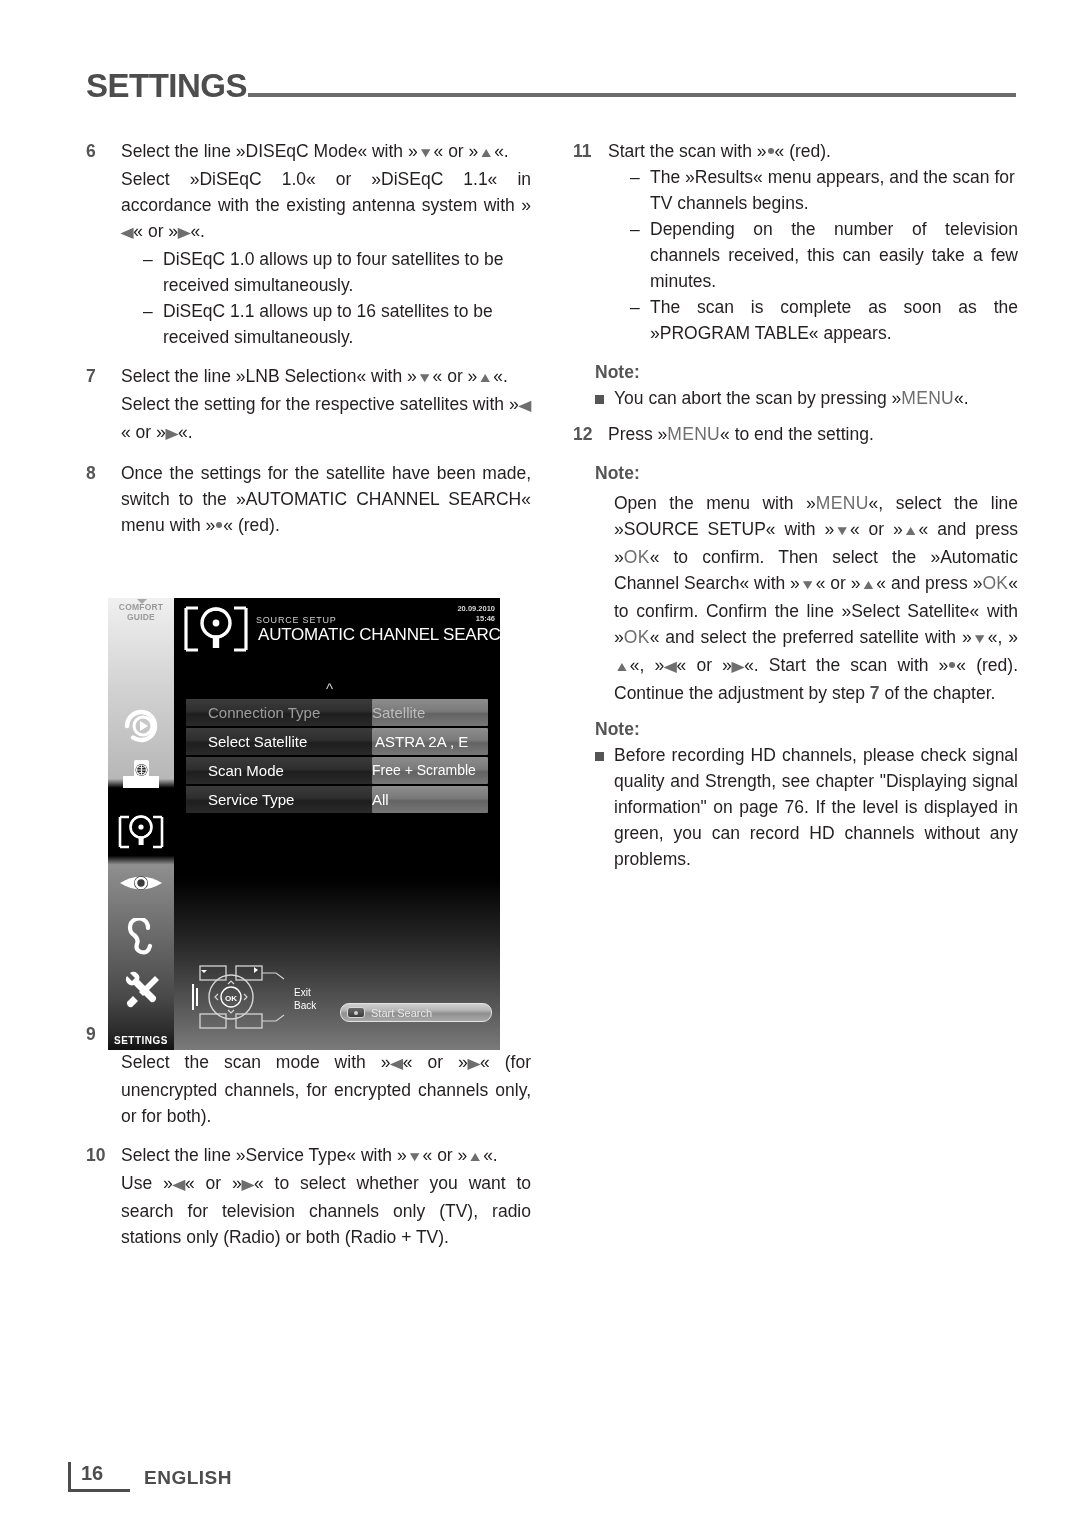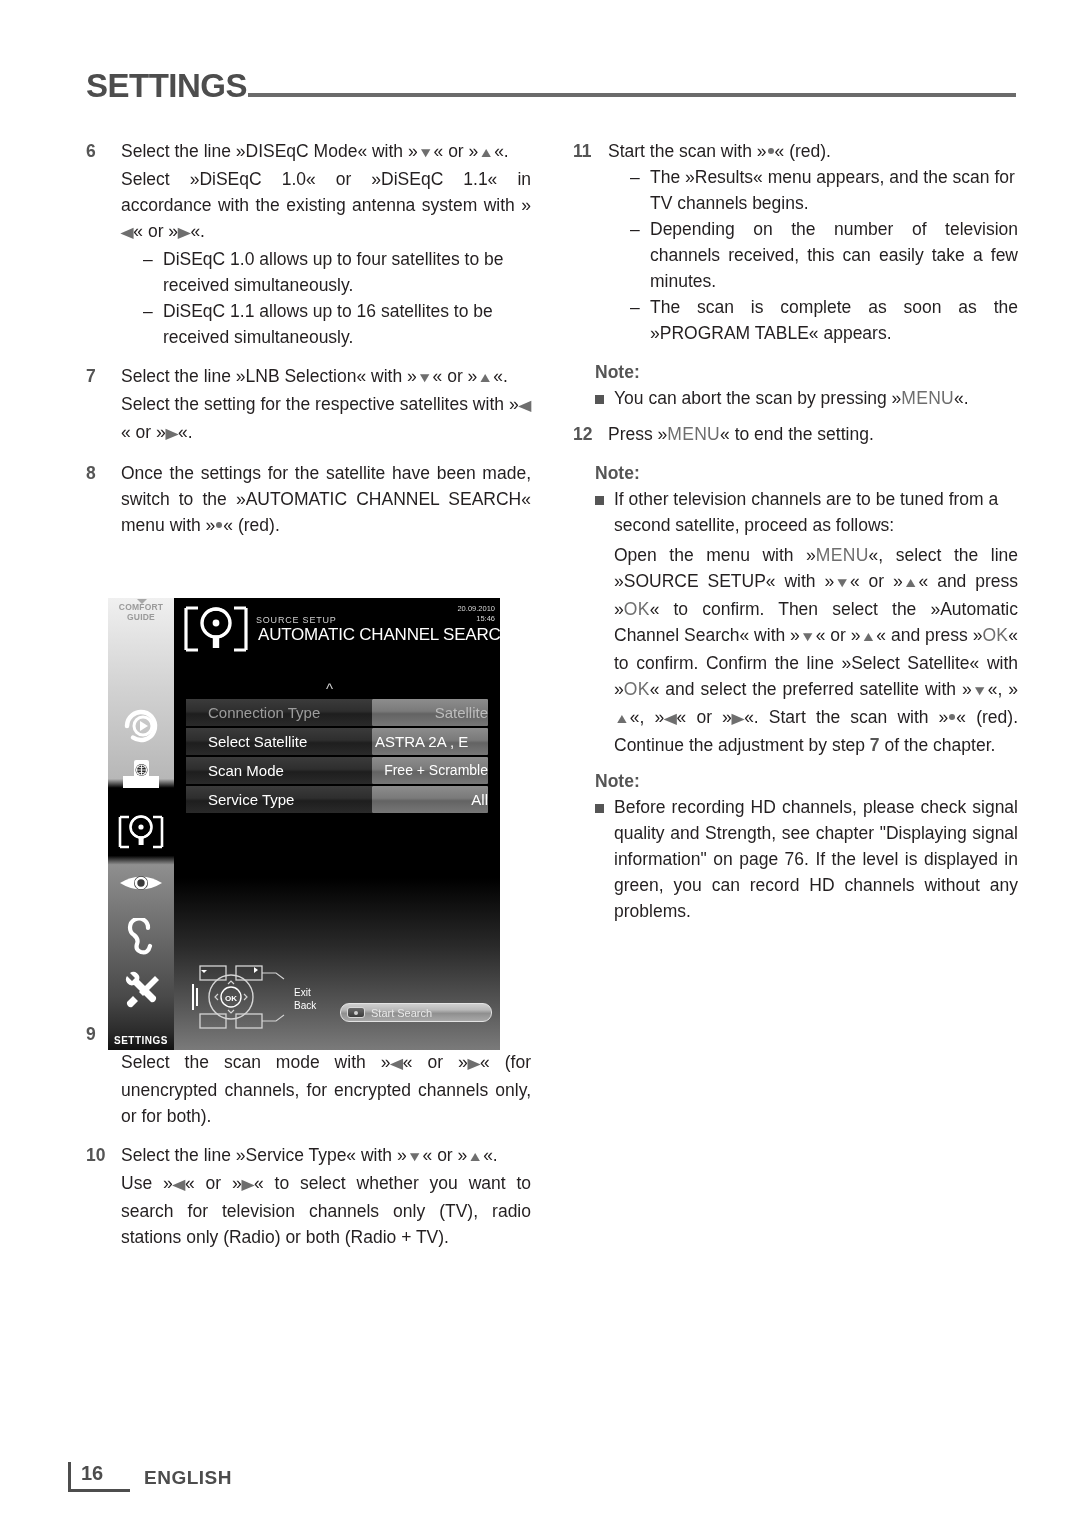--- a/index.html
+++ b/index.html
@@ -229,20 +229,21 @@
     color: #ffffff;
     letter-spacing: -0.2px;
     white-space: nowrap;
   }
   .tv-head .dt {
     position: absolute; right: 5px; top: 6px;
     text-align: right;
     font-size: 7.5px;
     color: #d8d8d8;
     line-height: 10px;
+    font-weight: bold;
   }
 
   .chev {
     position: absolute;
     left: 152px;
     color: #cfcfcf;
     font-size: 15px;
     line-height: 10px;
   }
   .chev-up { top: 86px; }
@@ -269,21 +270,21 @@
     box-sizing: border-box;
     white-space: nowrap;
     overflow: hidden;
   }
   .mrow .val {
     flex: 1;
     background: linear-gradient(180deg,#8d8d8d 0%, #7a7a7a 45%, #636363 55%, #777 100%);
     color: #ffffff;
     font-size: 15px;
     line-height: 27px;
-    text-align: right;
+    text-align: left;
     box-sizing: border-box;
     white-space: nowrap;
     overflow: hidden;
     border-radius: 1px;
   }
   .mrow.dim .lbl { color: #9c9c9c; }
   .mrow.dim .val { color: #bdbdbd; }
   .mrow .val.tight { text-align: left; padding-left: 3px; }
   .mrow .val.fit { font-size: 14px; }
   .nav-art {
@@ -470,26 +471,20 @@
     </div>
 
     <div class="step" style="margin-top:10px">
       <div class="num">12</div>
       <div class="body">
         <p class="just last"><span>Press »</span><b class="key">MENU</b><span>« to end the setting.</span></p>
       </div>
     </div>
 
     <p class="note-title">Note:</p>
-    <div class="note-item">
-      <div class="sq"><i></i></div>
-      <div class="tx">
-        <p class="just last">If other television channels are to be tuned from a second satellite, proceed as follows:</p>
-      </div>
-    </div>
     <div class="indent-para">
       <p class="just" style="margin-top:4px"><span>Open the menu with »</span><b class="key">MENU</b><span>«, select the line »SOURCE SETUP« with »</span><span class="ar">▼</span><span>« or »</span><span class="ar">▲</span><span>« and press »</span><b class="key">OK</b><span>« to confirm. Then select the »Automatic Channel Search« with »</span><span class="ar">▼</span><span>« or »</span><span class="ar">▲</span><span>« and press »</span><b class="key">OK</b><span>« to confirm. Confirm the line »Select Satellite« with »</span><b class="key">OK</b><span>« and select the preferred satellite with »</span><span class="ar">▼</span><span>«, »</span><span class="ar">▲</span><span>«, »</span><span class="ar">◀</span><span>« or »</span><span class="ar">▶</span><span>«. Start the scan with »</span><span class="dot"></span><span>« (red). Continue the adjustment by step </span><b class="step-b">7</b><span> of the chapter.</span></p>
     </div>
 
     <p class="note-title" style="margin-top:10px">Note:</p>
     <div class="note-item">
       <div class="sq"><i></i></div>
       <div class="tx">
         <p class="just">Before recording HD channels, please check signal quality and Strength, see chapter "Displaying signal information" on page 76. If the level is displayed in green, you can record HD channels without any problems.</p>
       </div>

